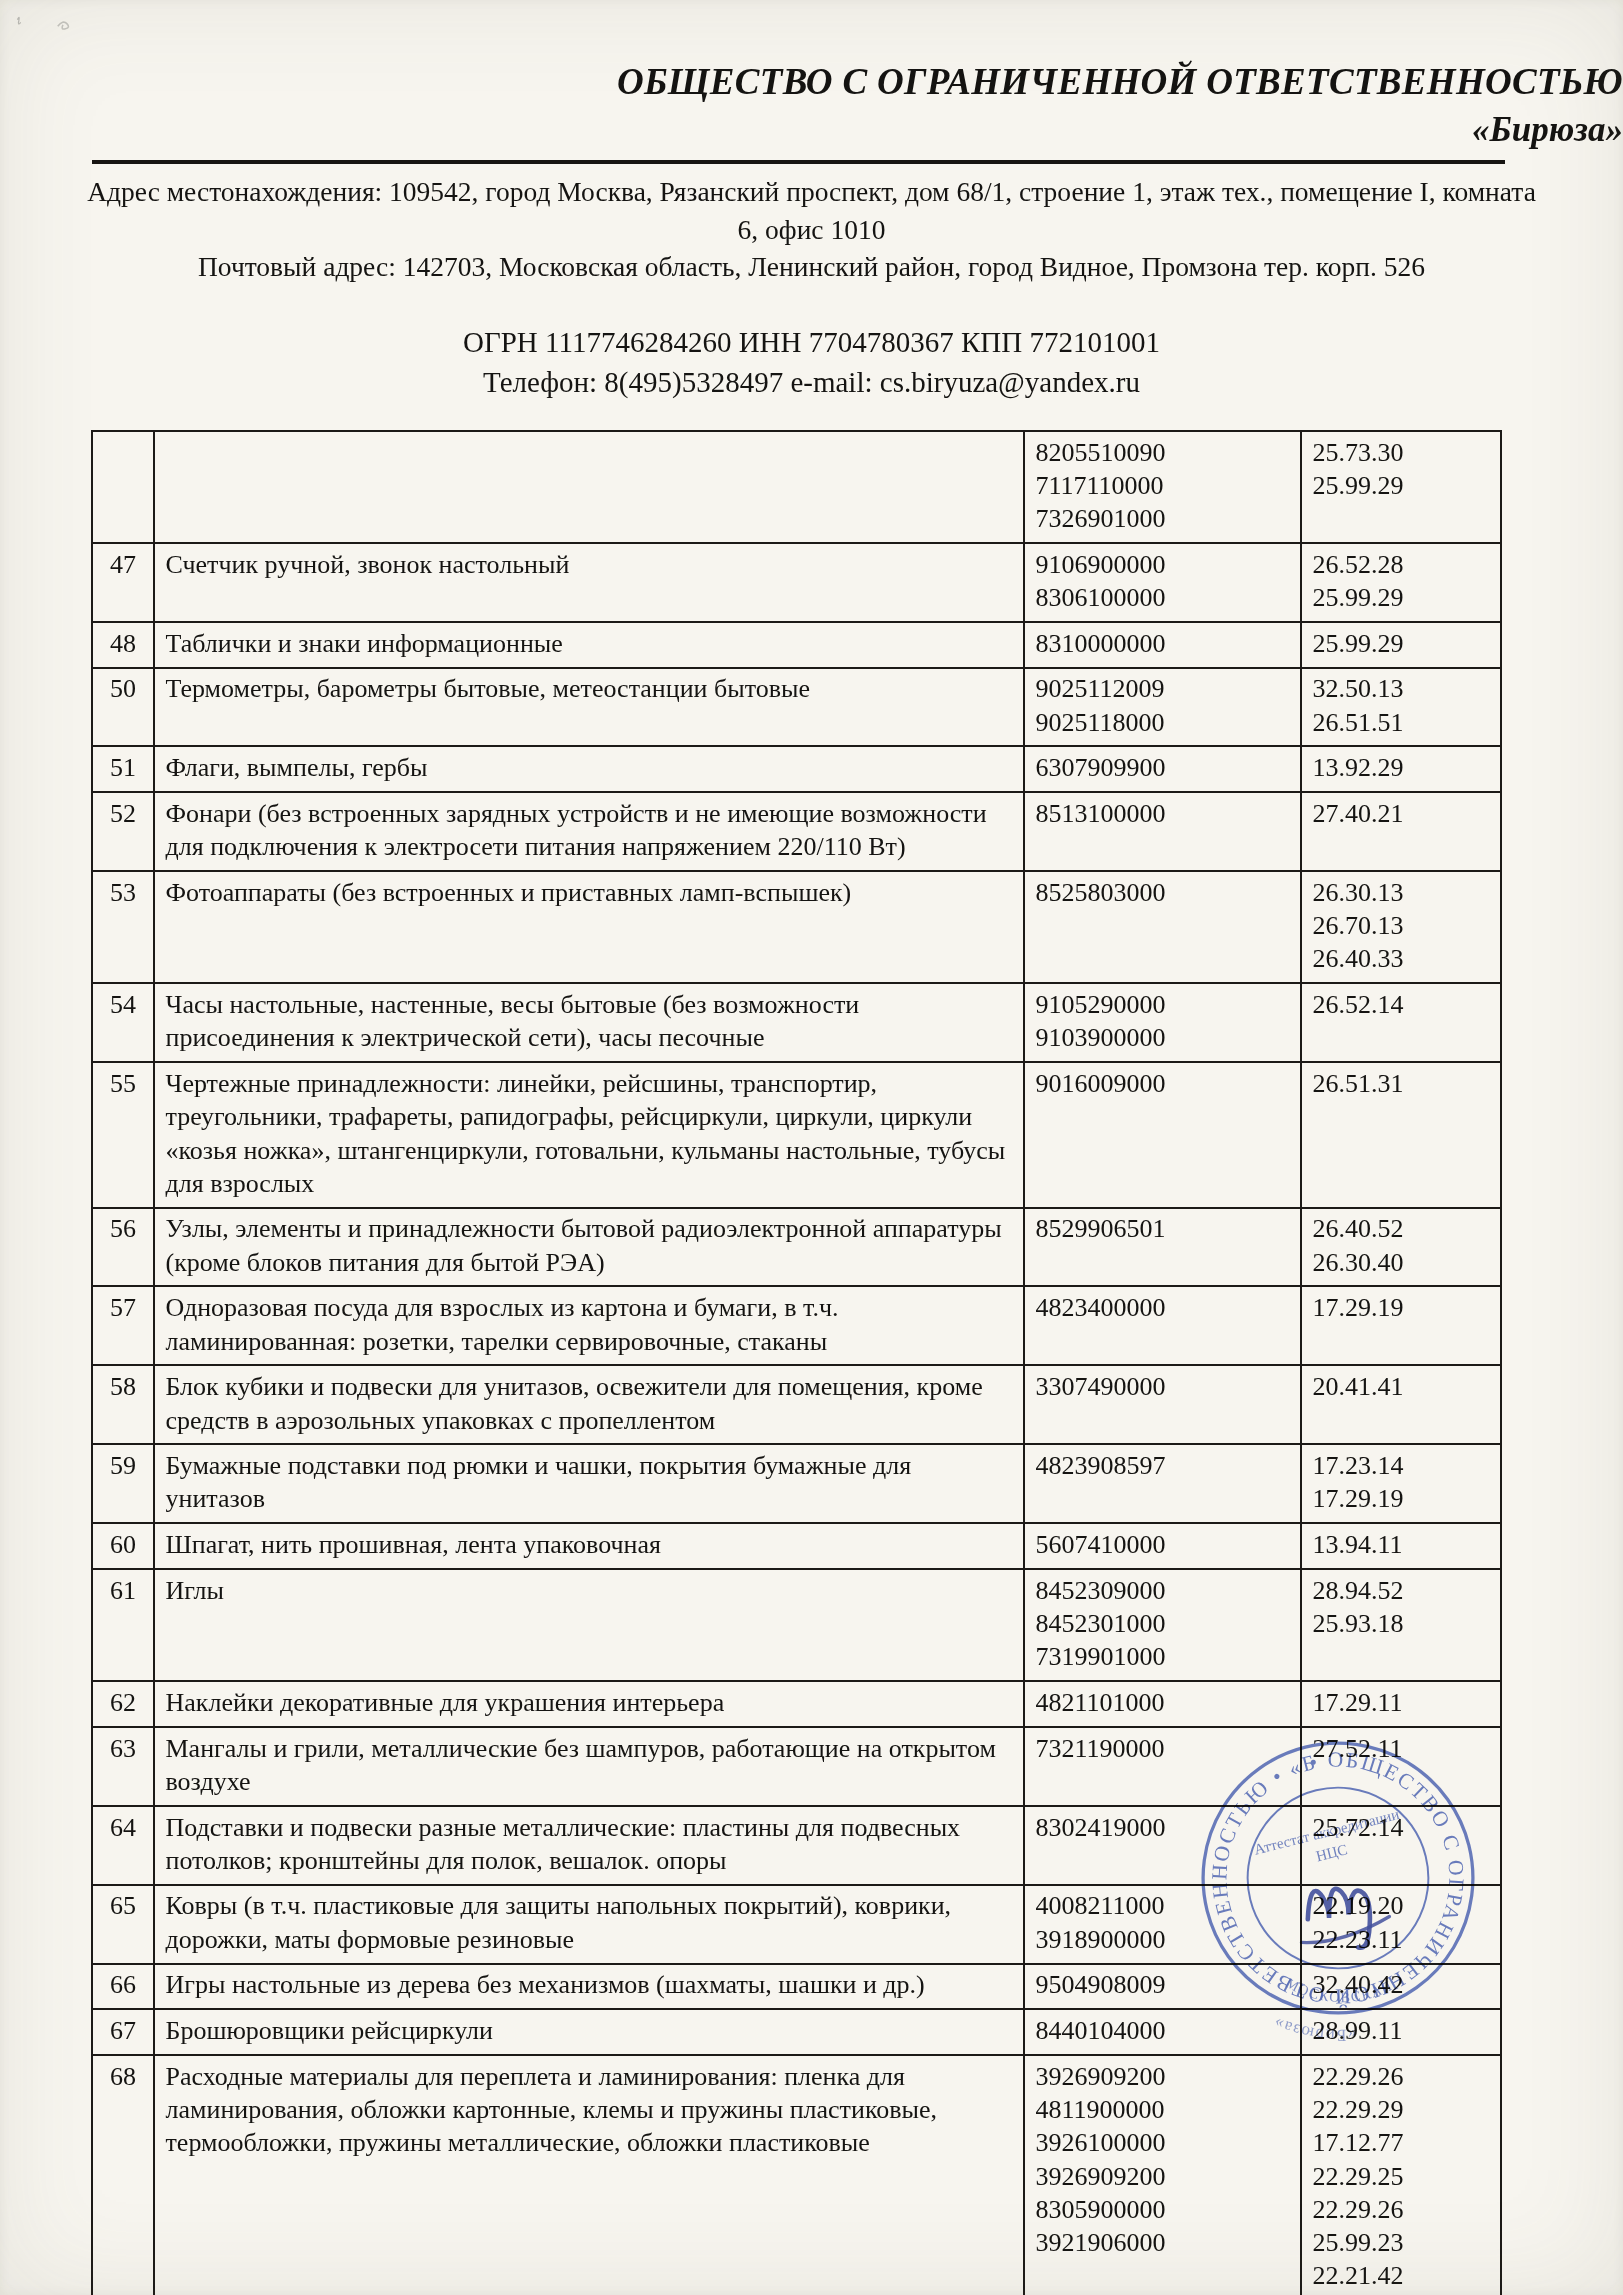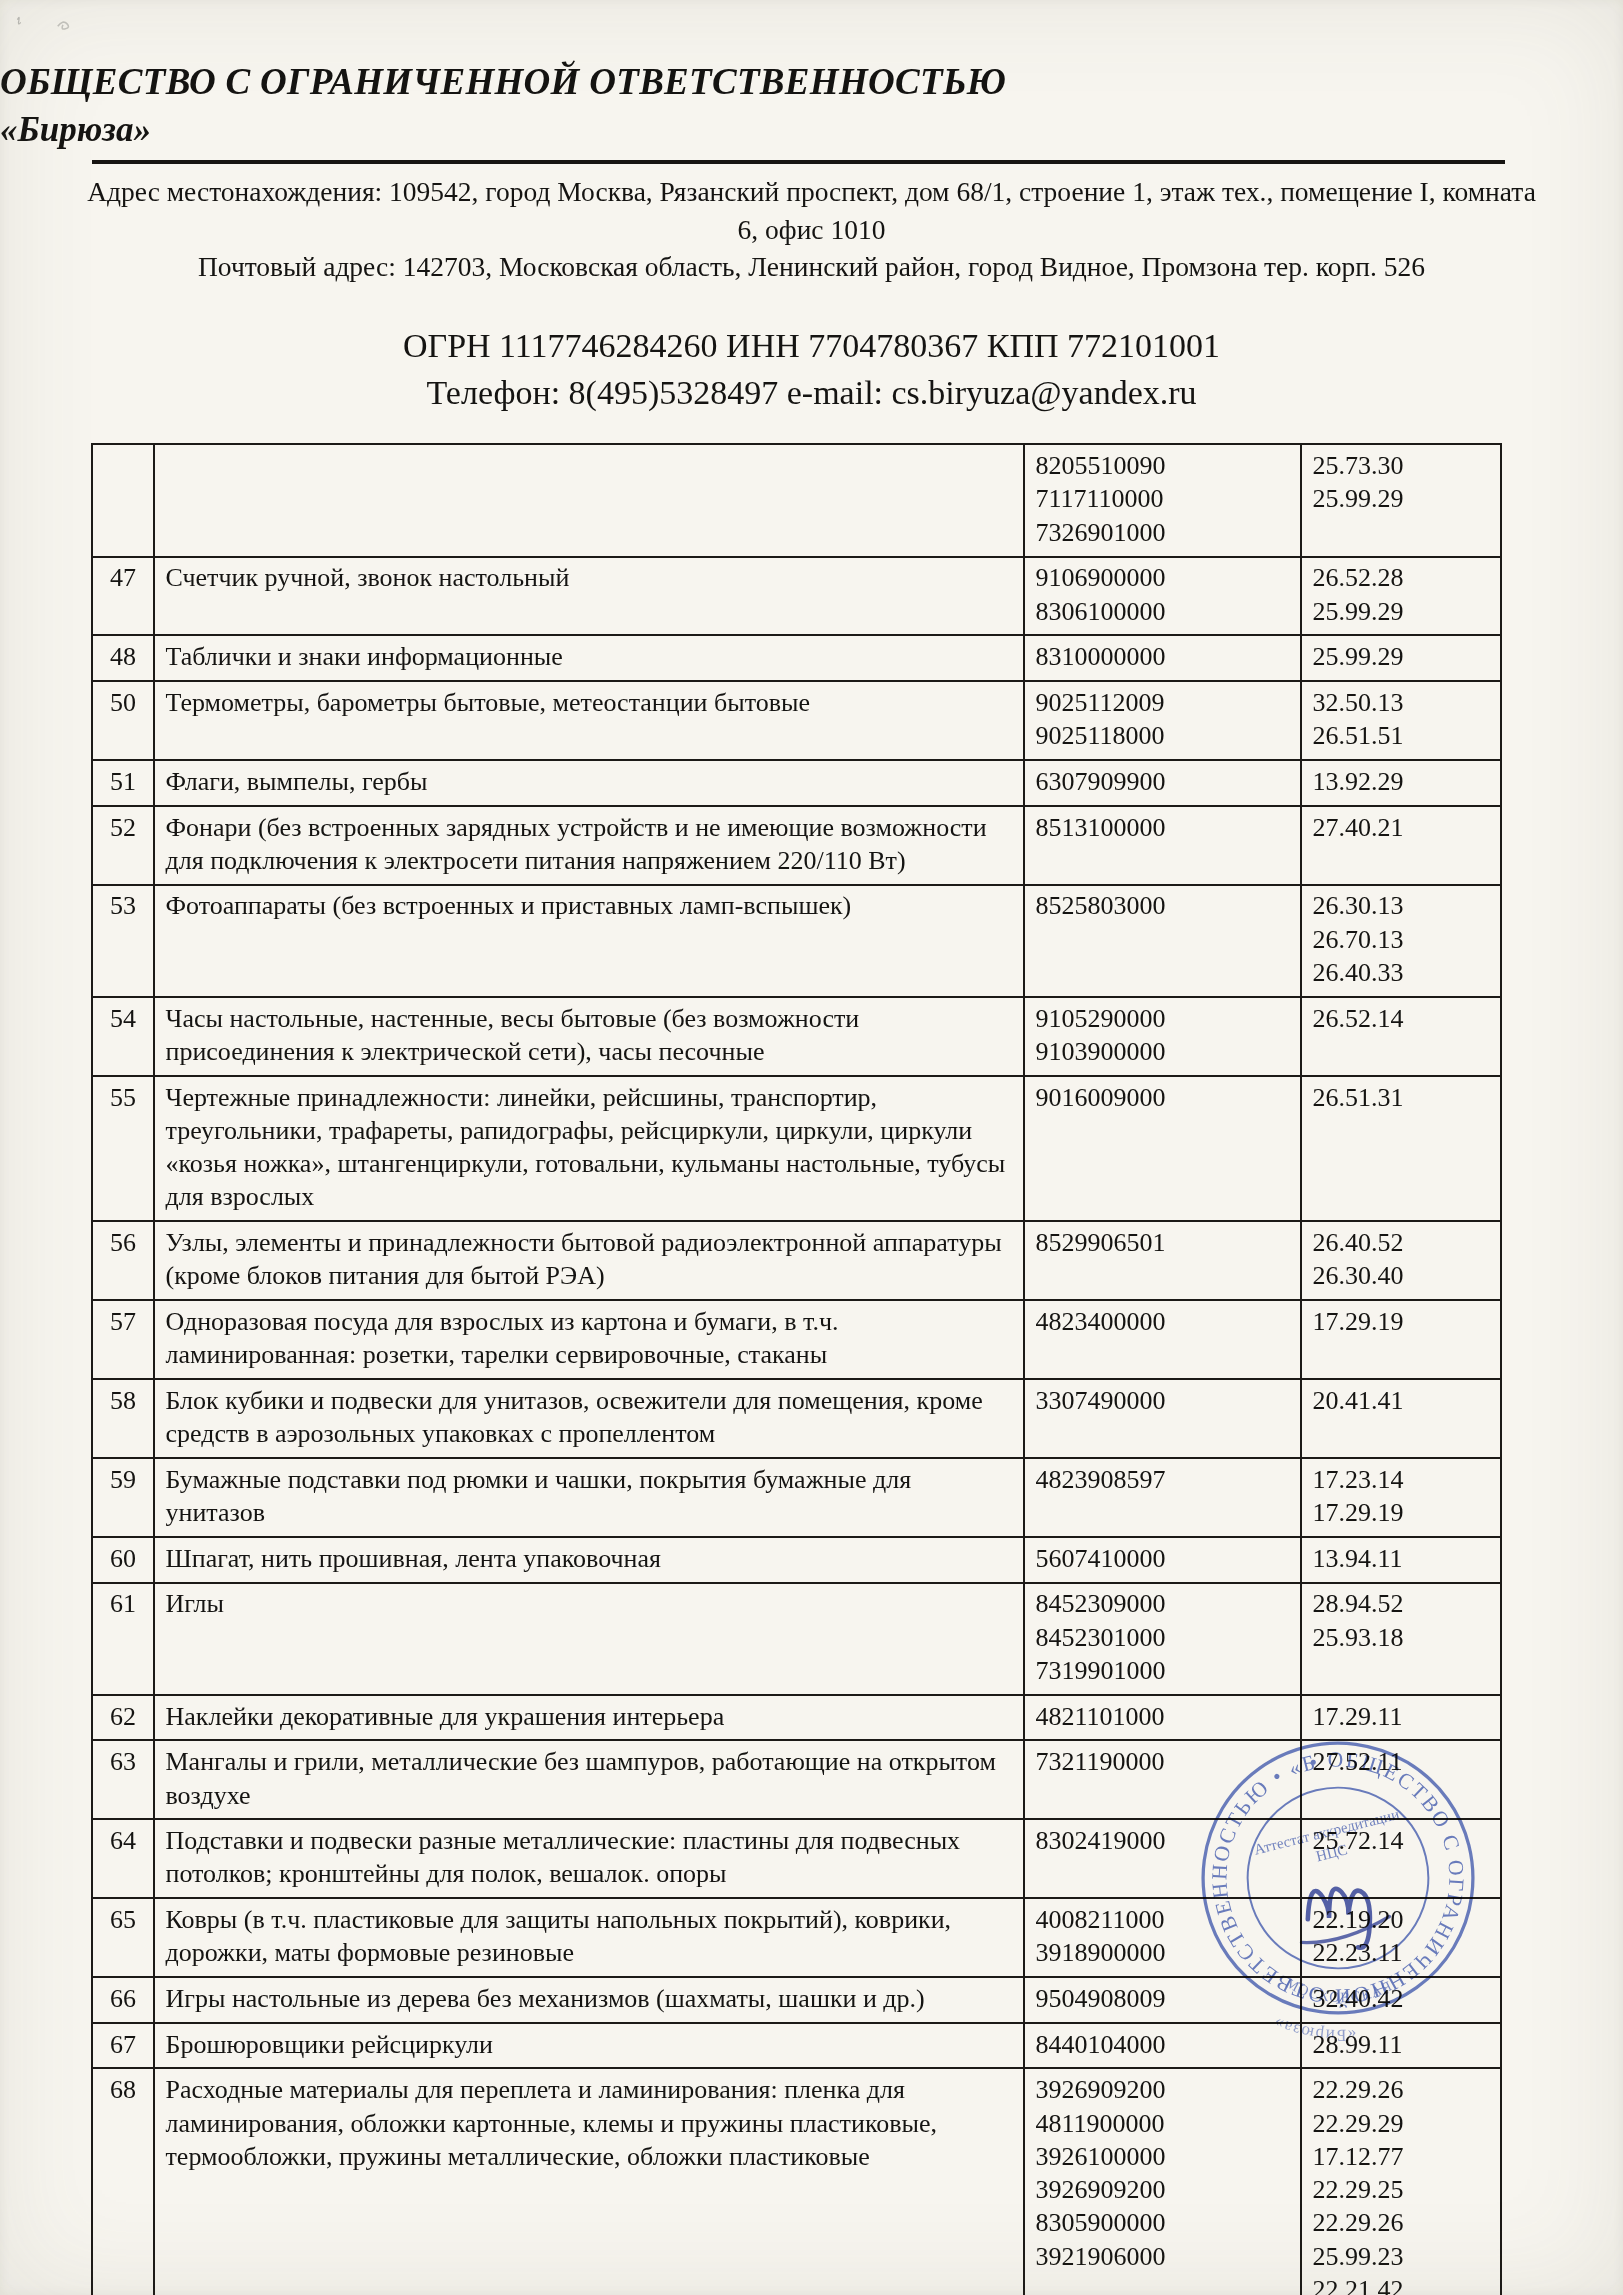--- a/index.html
+++ b/index.html
@@ -6,26 +6,26 @@
   body{
     width:1623px;height:2295px;position:relative;overflow:hidden;
     background:#f7f5ef;
     font-family:"Liberation Serif","DejaVu Serif",serif;
     color:#151412;
   }
   .scan-vignette{
     position:absolute;inset:0;pointer-events:none;
     box-shadow:inset 0 0 105px rgba(90,85,70,.10), inset 0 0 11.8px rgba(90,85,70,.08);
   }
-  .doc-header{text-align:left;padding-top:60px;}
+  .doc-header{text-align:right;padding-top:60px;}
   .org-type{font-size:37px;font-weight:bold;font-style:italic;letter-spacing:0.3px;}
   .org-name{font-size:35px;font-weight:bold;font-style:italic;margin-top:6.5px;}
   .header-rule{width:1413px;margin:10.5px auto 9.2px 92px;border-bottom:4.6px solid #171512;}
   .addr-block{width:1459px;margin:0 auto;font-size:27.5px;line-height:1.36;}
-  .reg-block{width:1459px;margin:38px auto 0;font-size:34px;line-height:1.36;text-align:center;}
+  .reg-block{width:1459px;margin:38px auto 0;font-size:29px;line-height:1.36;text-align:center;}
   table.goods{
     border-collapse:collapse;table-layout:fixed;
     margin:27.5px 0 0 91px;width:1408px;
     font-size:26px;line-height:1.28;
   }
   table.goods td{
     border:2px solid #1c1a17;
     padding:3.9px 10.5px 6.5px 10.5px;
     vertical-align:top;
     overflow:hidden;

